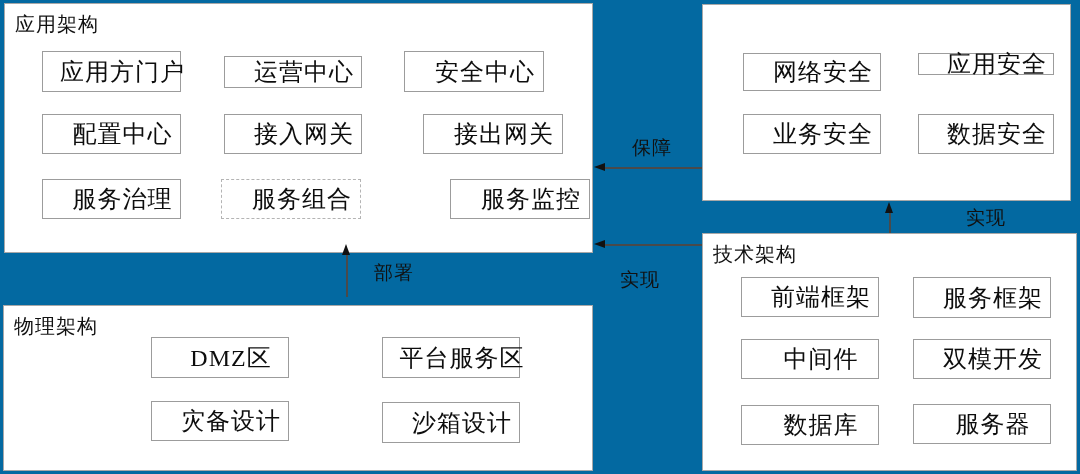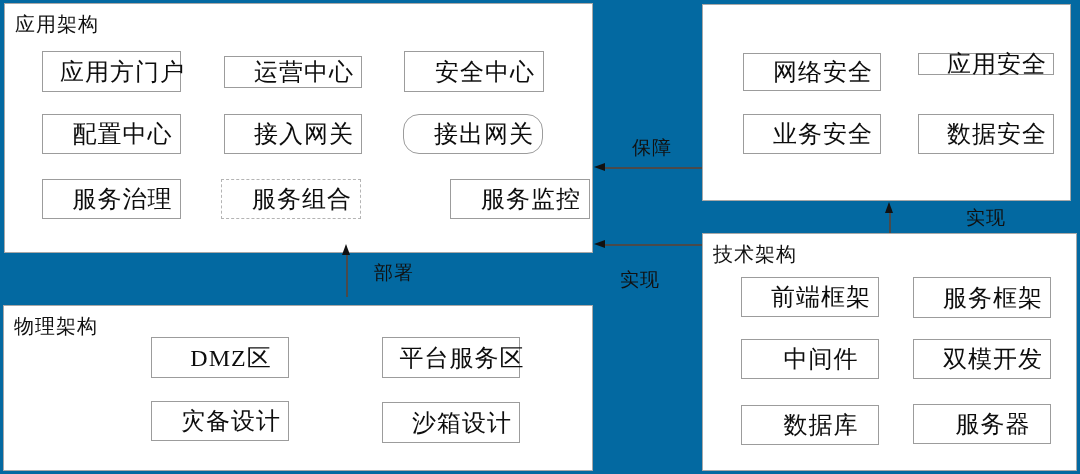--- a/index.html
+++ b/index.html
@@ -76,21 +76,21 @@
 
 <div class="stage">
 
   <div class="panel" style="left:4px; top:3px; width:589px; height:250px;">
     <div class="panel-title">应用架构</div>
     <div class="box" style="left:37px; top:47px; width:139px; height:41px;">应用方门户</div>
     <div class="box" style="left:219px; top:52px; width:138px; height:32px;">运营中心</div>
     <div class="box" style="left:399px; top:47px; width:140px; height:41px;">安全中心</div>
     <div class="box" style="left:37px; top:110px; width:139px; height:40px;">配置中心</div>
     <div class="box" style="left:219px; top:110px; width:138px; height:40px;">接入网关</div>
-    <div class="box" style="left:398px; top:110px; width:140px; height:40px;border-radius:16px;">接出网关</div>
+    <div class="box" style="left:418px; top:110px; width:140px; height:40px;">接出网关</div>
     <div class="box" style="left:37px; top:175px; width:139px; height:40px;">服务治理</div>
     <div class="box dashed" style="left:216px; top:175px; width:140px; height:40px;">服务组合</div>
     <div class="box" style="left:399px; top:175px; width:140px; height:40px;margin-left:46px;">服务监控</div>
   </div>
 
   <div class="panel" style="left:702px; top:4px; width:369px; height:197px;">
     <div class="box" style="left:40px; top:48px; width:138px; height:38px;">网络安全</div>
     <div class="box" style="left:215px; top:48px; width:136px; height:22px;">应用安全</div>
     <div class="box" style="left:40px; top:109px; width:138px; height:40px;">业务安全</div>
     <div class="box" style="left:215px; top:109px; width:136px; height:40px;">数据安全</div>

